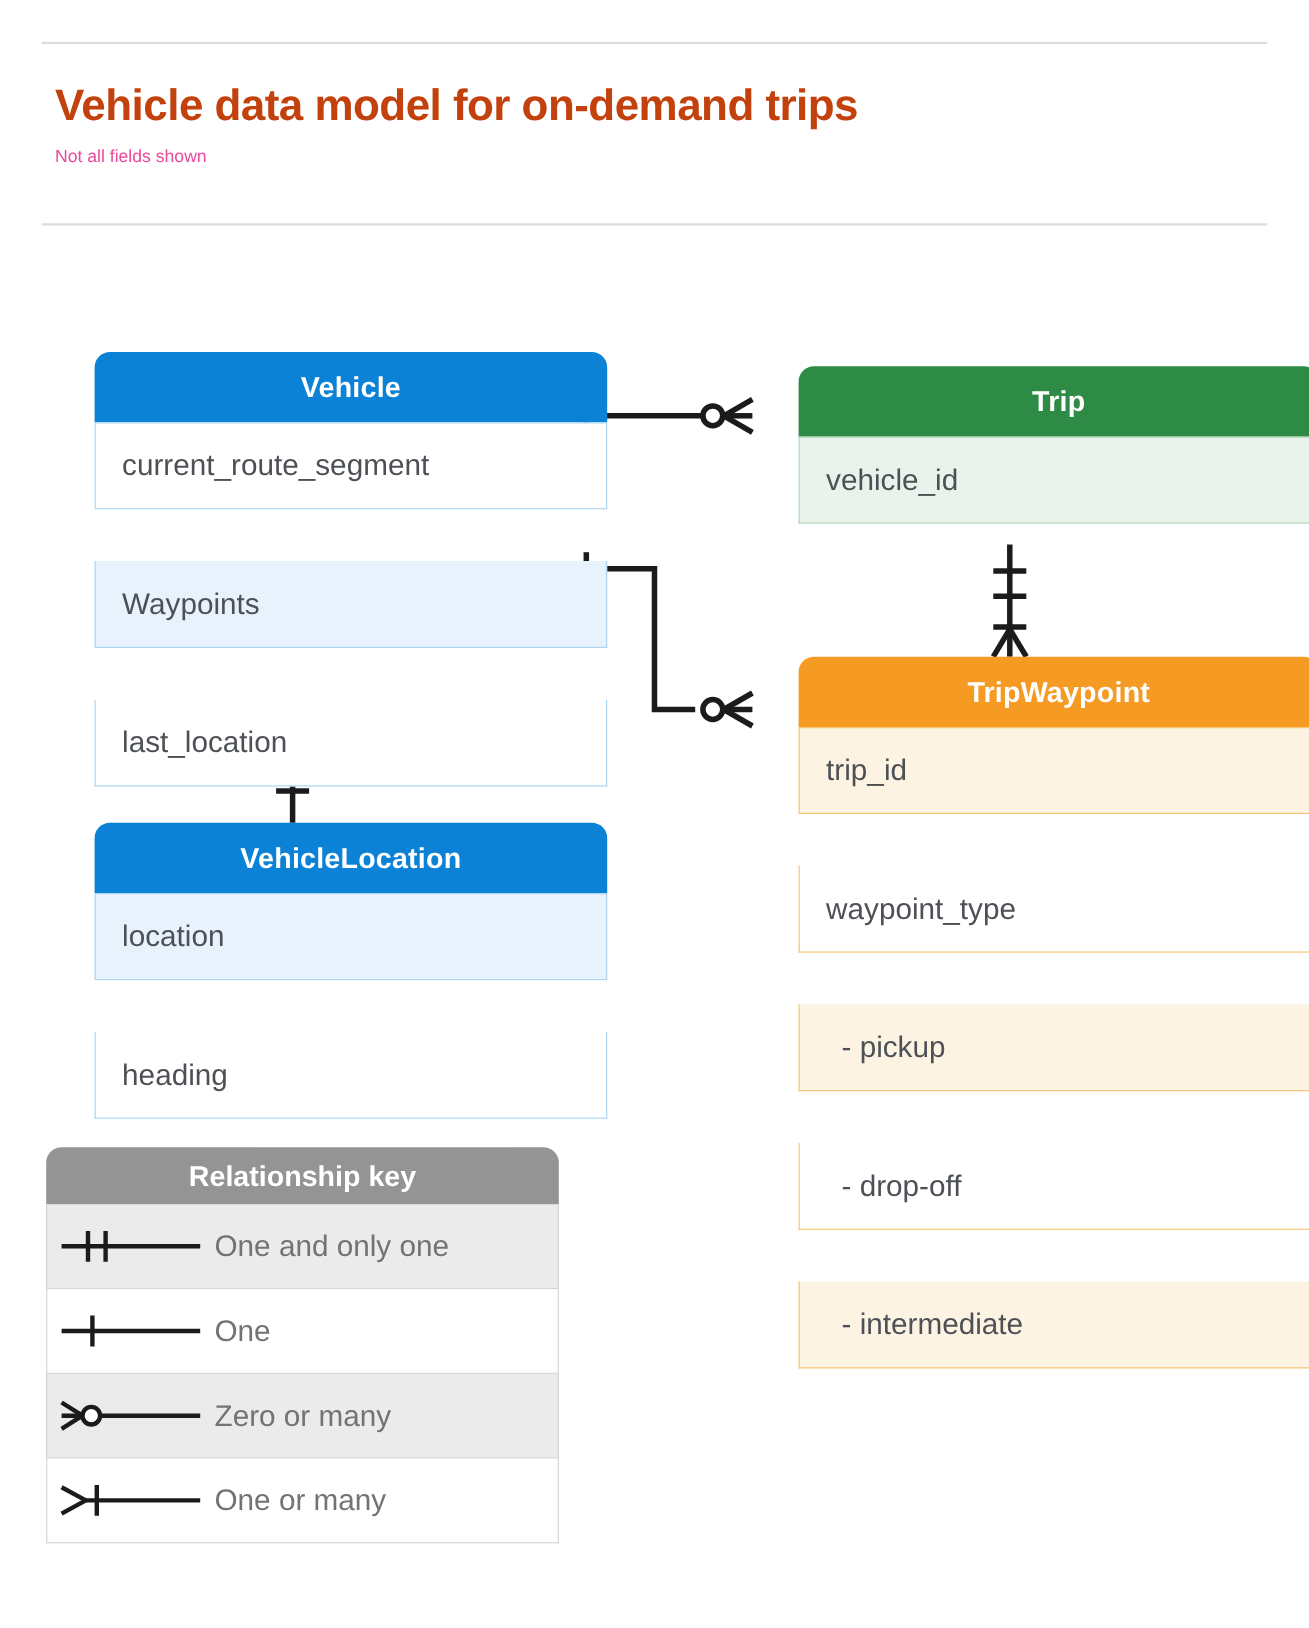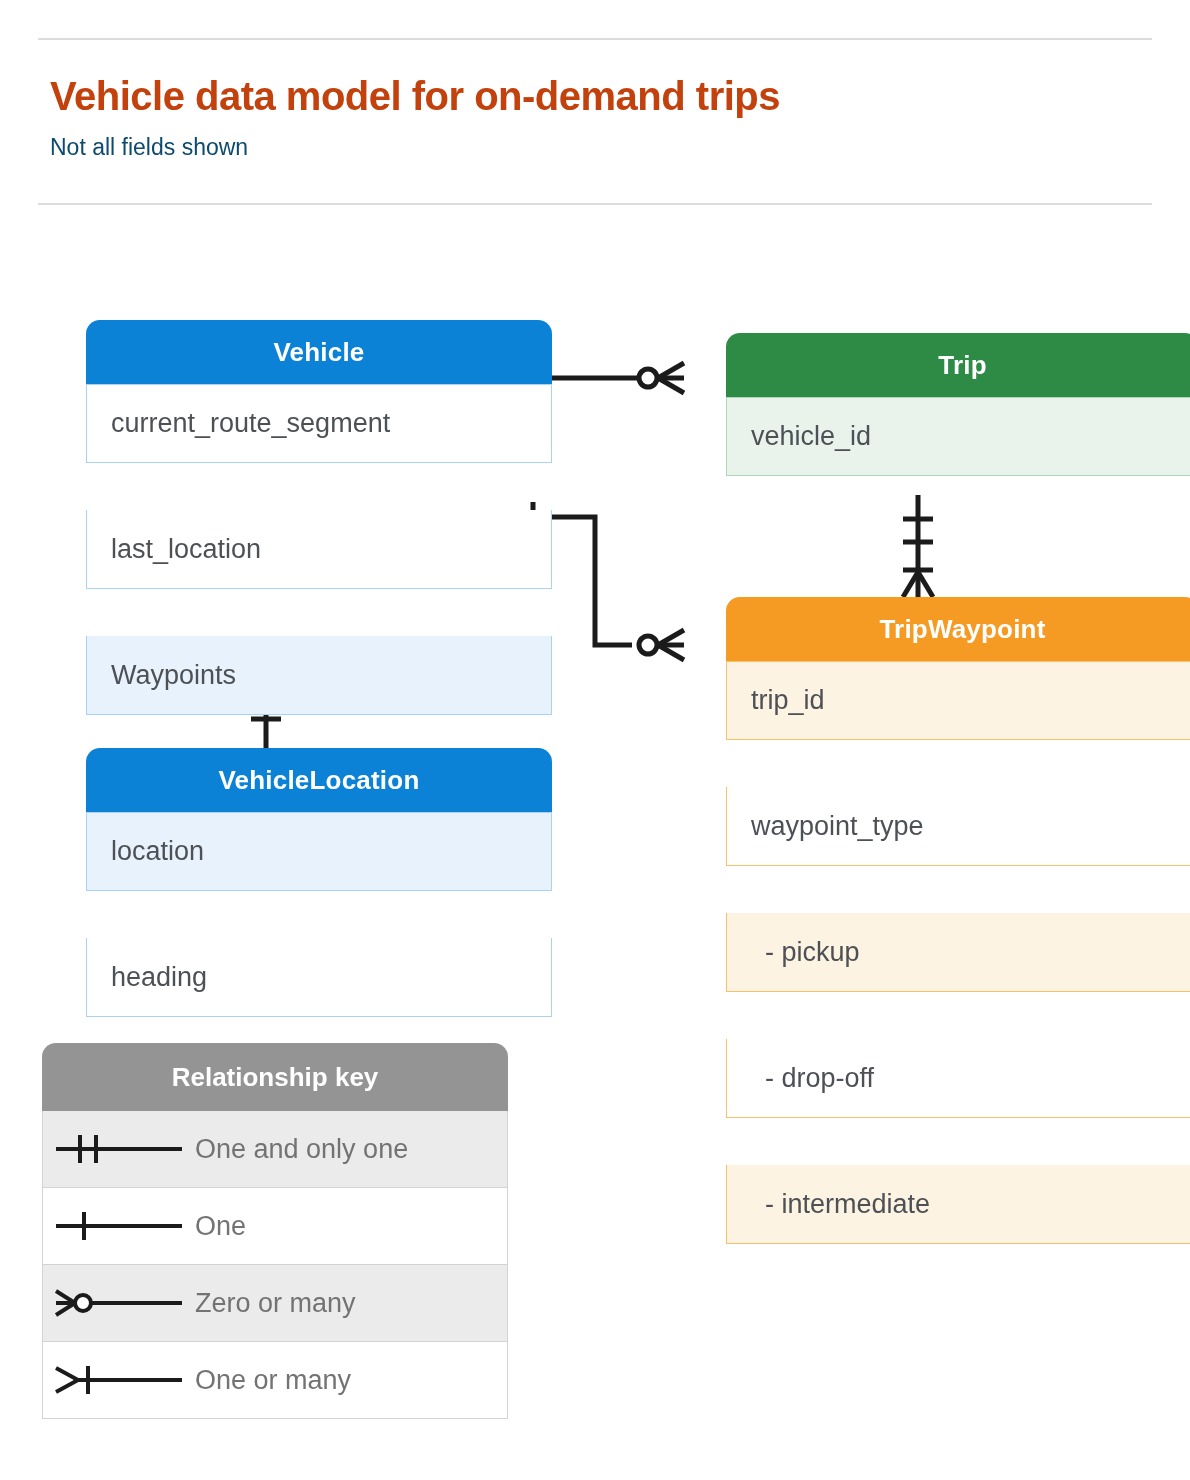--- a/index.html
+++ b/index.html
@@ -12,21 +12,21 @@
   #rule-top{top:38px;}
   #rule-bottom{top:203px;}
 
   #page-title{
     position:absolute;left:50px;top:74px;
     font-size:40px;font-weight:700;color:#c2410c;letter-spacing:-0.5px;
     white-space:nowrap;
   }
   #page-subtitle{
     position:absolute;left:50px;top:134px;
-    font-size:23px;font-weight:400;color:#0c4a6e;white-space:nowrap;
+    font-size:16px;font-weight:400;color:#ec4899;white-space:nowrap;
   }
 
   
   .entity{position:absolute;border-radius:4px;padding-left:44px;}
   .ent-header{
     height:64px;border-radius:14px 14px 0 0;
     display:flex;align-items:center;justify-content:center;
     color:#ffffff;font-size:26px;font-weight:700;letter-spacing:0.2px;
   }
   .ent-rows{display:flex;flex-direction:column;gap:47px;}
@@ -49,21 +49,21 @@
   .green .ent-row:first-child{border-top:1px solid #aed6b9;}
   
   .orange .ent-header{background:#f59a23;}
   .orange .ent-row{border:1px solid #f7c06a;border-top:none;background:#ffffff;}
   .orange .ent-row.hl{background:#fdf3e3;}
   .orange .ent-row:first-child{border-top:1px solid #f7c06a;}
 
   
   #legend{position:absolute;left:42px;top:1043px;width:466px;}
   #legend .lg-header{
-    height:68px;background:#949494;border-radius:14px 14px 0 0;
+    height:52px;background:#949494;border-radius:14px 14px 0 0;
     display:flex;align-items:center;justify-content:center;
     color:#ffffff;font-size:26px;font-weight:700;
   }
   .lg-row{
     height:77px;display:flex;align-items:center;
     border:1px solid #d3d3d3;border-top:none;background:#ffffff;
     box-sizing:border-box;
   }
   .lg-row.hl{background:#ebebeb;}
   .lg-sym{width:152px;flex:none;display:flex;align-items:center;justify-content:center;}
@@ -107,22 +107,22 @@
     <line x1="266" y1="640" x2="266" y2="748"></line>
     <line x1="251" y1="666" x2="281" y2="666"></line>
     <line x1="251" y1="719" x2="281" y2="719"></line>
   </g>
 </svg>
 
 <div class="entity blue" id="ent-vehicle" style="left:42px;top:320px;width:466px;">
   <div class="ent-header">Vehicle</div>
   <div class="ent-rows">
     <div class="ent-row">current_route_segment</div>
+    <div class="ent-row hl">Waypoints</div>
     <div class="ent-row">last_location</div>
-    <div class="ent-row hl">Waypoints</div>
   </div>
 </div>
 
 <div class="entity green" id="ent-trip" style="left:682px;top:333px;width:473px;">
   <div class="ent-header">Trip</div>
   <div class="ent-rows">
     <div class="ent-row hl">vehicle_id</div>
   </div>
 </div>
 

